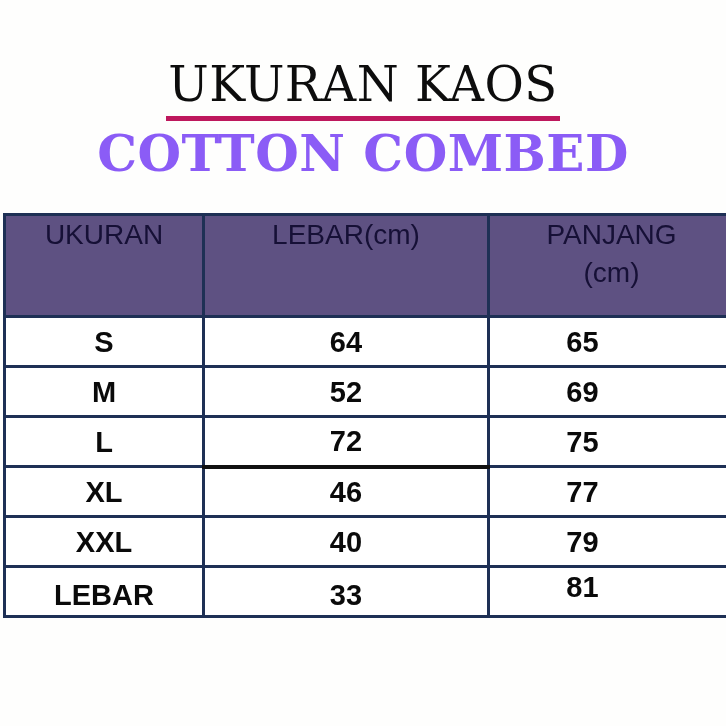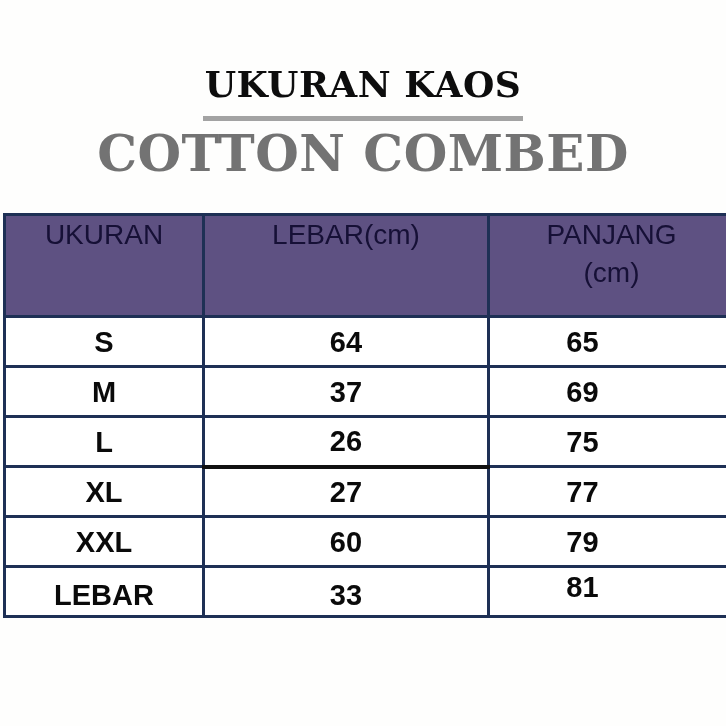--- a/index.html
+++ b/index.html
@@ -26,37 +26,37 @@
   
   .title-block {
     position: absolute;
     top: 56px;
     left: 0;
     width: 726px;
     text-align: center;
   }
   .main-title {
     font-family: "DejaVu Serif", serif;
-    font-weight: bold;
-    font-size: 36px;
+    font-weight: normal;
+    font-size: 48px;
     line-height: 56px;
     letter-spacing: 0.5px;
     color: #0d0d0d;
     display: inline-block;
     padding: 0 2px 4px 2px;
-    border-bottom: 5px solid #a3a3a3;
+    border-bottom: 5px solid #be185d;
     white-space: nowrap;
   }
   .sub-title {
     font-family: "DejaVu Serif", serif;
     font-weight: bold;
     font-size: 50px;
     line-height: 54px;
     letter-spacing: 0.5px;
-    color: #737373;
+    color: #8b5cf6;
     margin-top: 6px;
     white-space: nowrap;
   }
 
   
   .size-table {
     position: absolute;
     left: 3px;
     top: 213px;
     width: 730px;       
@@ -151,36 +151,36 @@
       </tr>
     </thead>
     <tbody>
       <tr class="row-s">
         <td class="cell-ukuran">S</td>
         <td class="cell-lebar">64</td>
         <td class="cell-panjang">65</td>
       </tr>
       <tr class="row-m">
         <td class="cell-ukuran">M</td>
-        <td class="cell-lebar">37</td>
+        <td class="cell-lebar">52</td>
         <td class="cell-panjang">69</td>
       </tr>
       <tr class="row-l">
         <td class="cell-ukuran">L</td>
-        <td class="cell-lebar">26</td>
+        <td class="cell-lebar">72</td>
         <td class="cell-panjang">75</td>
       </tr>
       <tr class="row-xl">
         <td class="cell-ukuran">XL</td>
-        <td class="cell-lebar">27</td>
+        <td class="cell-lebar">46</td>
         <td class="cell-panjang">77</td>
       </tr>
       <tr class="row-xxl">
         <td class="cell-ukuran">XXL</td>
-        <td class="cell-lebar">60</td>
+        <td class="cell-lebar">40</td>
         <td class="cell-panjang">79</td>
       </tr>
       <tr class="row-xxxl">
         <td class="cell-ukuran">LEBAR</td>
         <td class="cell-lebar">33</td>
         <td class="cell-panjang">81</td>
       </tr>
     </tbody>
   </table>
 

